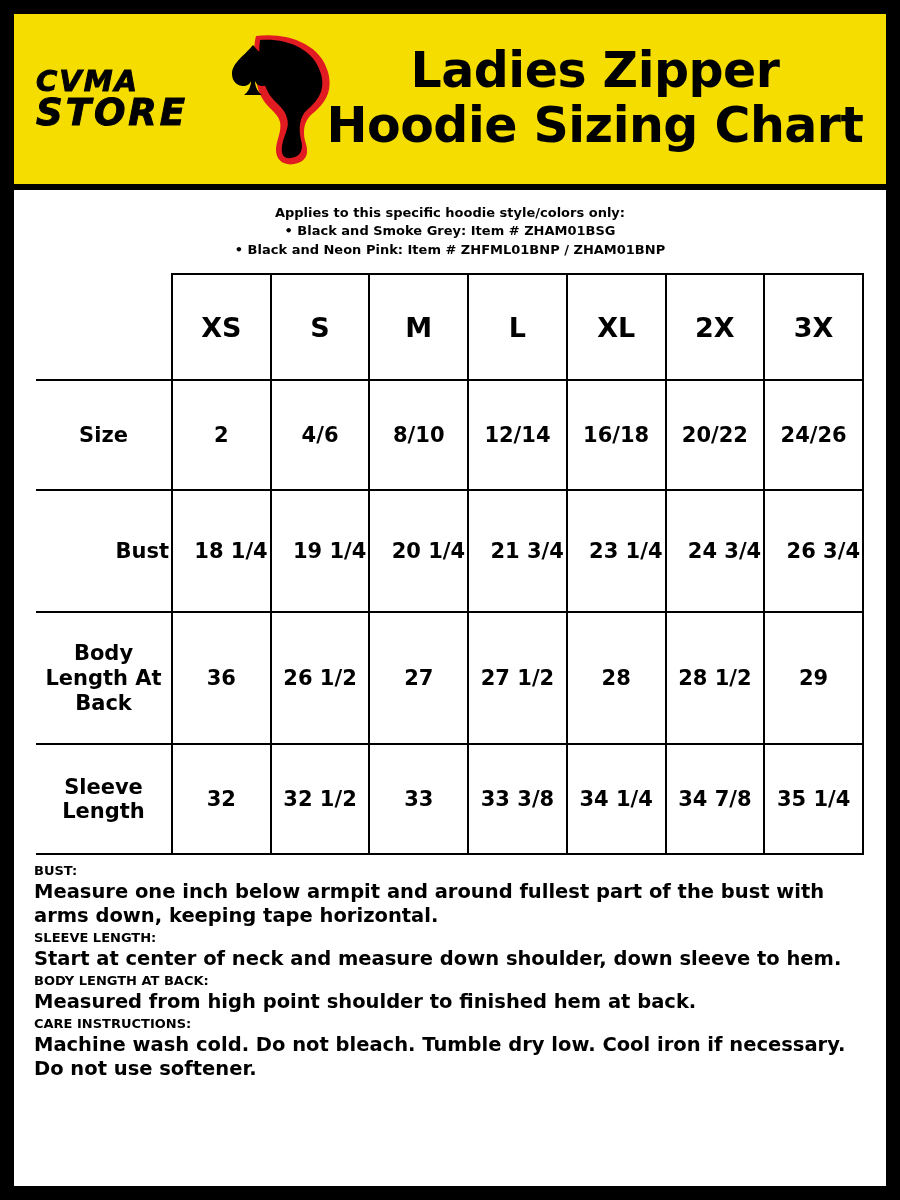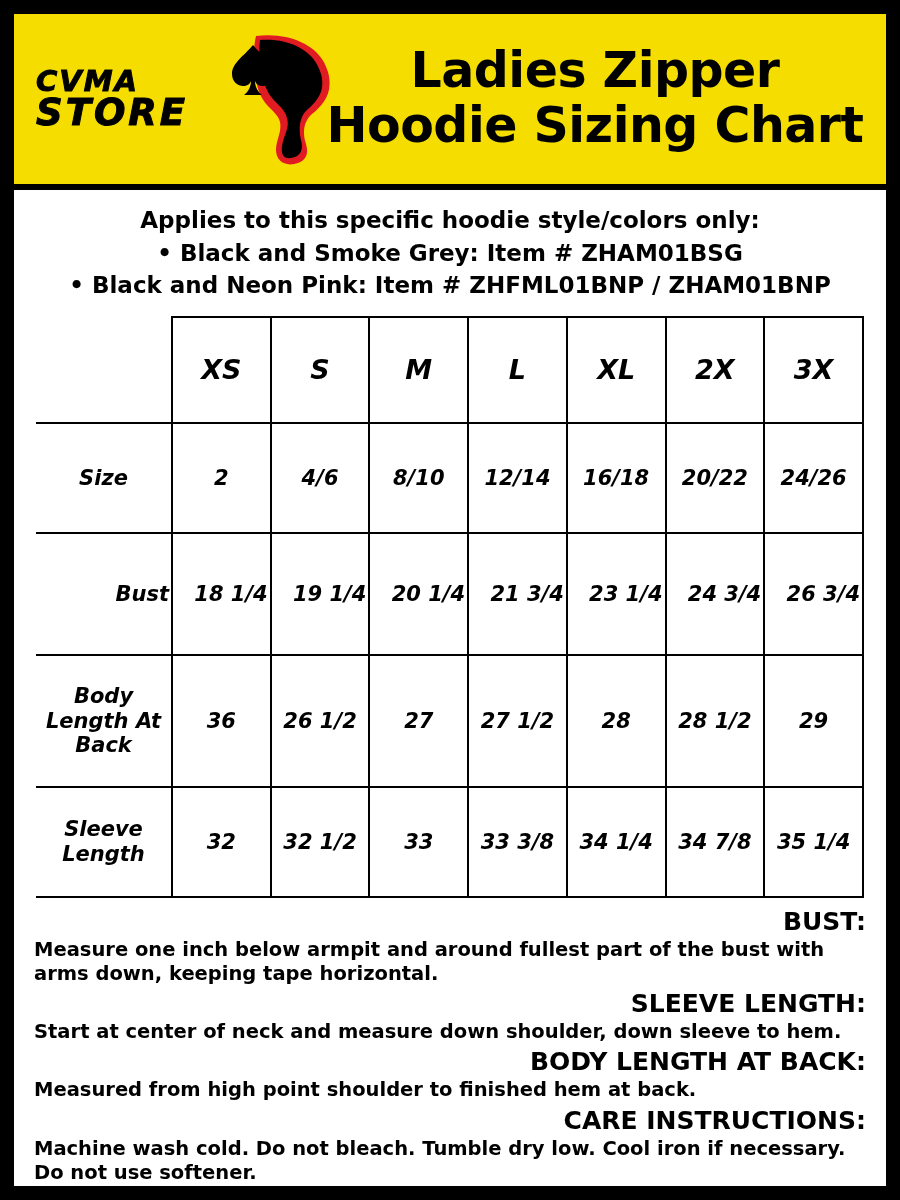--- a/index.html
+++ b/index.html
@@ -95,42 +95,41 @@
   }
 
   
   .applies {
     padding: 14px 30px 6px 30px;
     text-align: center;
   }
   .applies div {
     font-family: "DejaVu Sans", sans-serif;
     font-weight: bold;
-    font-size: 23px;
+    font-size: 13px;
     line-height: 1.42;
     color: #000;
   }
 
   
   .table-wrap {
     padding: 8px 22px 0 22px;
   }
   table.sizing {
     border-collapse: collapse;
     width: 100%;
     table-layout: fixed;
   }
   table.sizing td, table.sizing th {
     border: 2px solid #000;
     text-align: center;
     vertical-align: middle;
     font-family: "DejaVu Sans", sans-serif;
     font-weight: bold;
     color: #000;
-    font-style: italic;
   }
   
   table.sizing col.lbl { width: 136px; }
   table.sizing col.sz  { width: auto; }
 
   .corner {
     border: none !important;
   }
   thead th.size-head {
     font-size: 27px;
@@ -154,24 +153,23 @@
   tr.r-sleeve td { height: 100px; }
 
   
   .notes {
     padding: 8px 20px 0 20px;
     flex: 1 1 auto;
   }
   .note-head {
     font-family: "DejaVu Sans", sans-serif;
     font-weight: bold;
-    font-size: 25px;
+    font-size: 13px;
     color: #000;
     line-height: 1.28;
-    text-align: right;
   }
   .note-body {
     font-family: "DejaVu Sans", sans-serif;
     font-weight: bold;
     font-size: 19.5px;
     color: #000;
     line-height: 1.24;
     margin-bottom: 2px;
   }
 </style>

